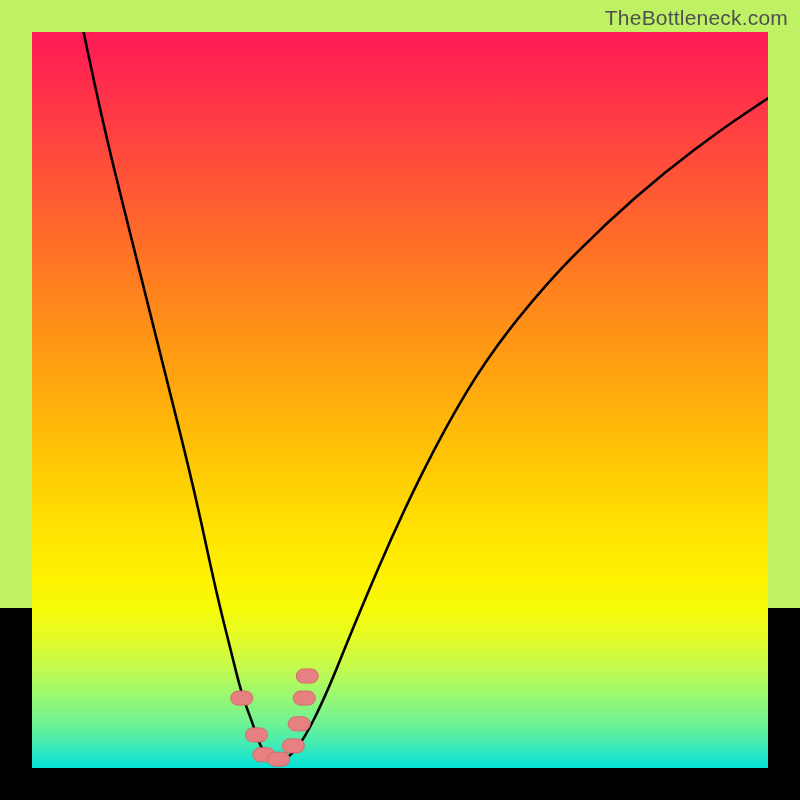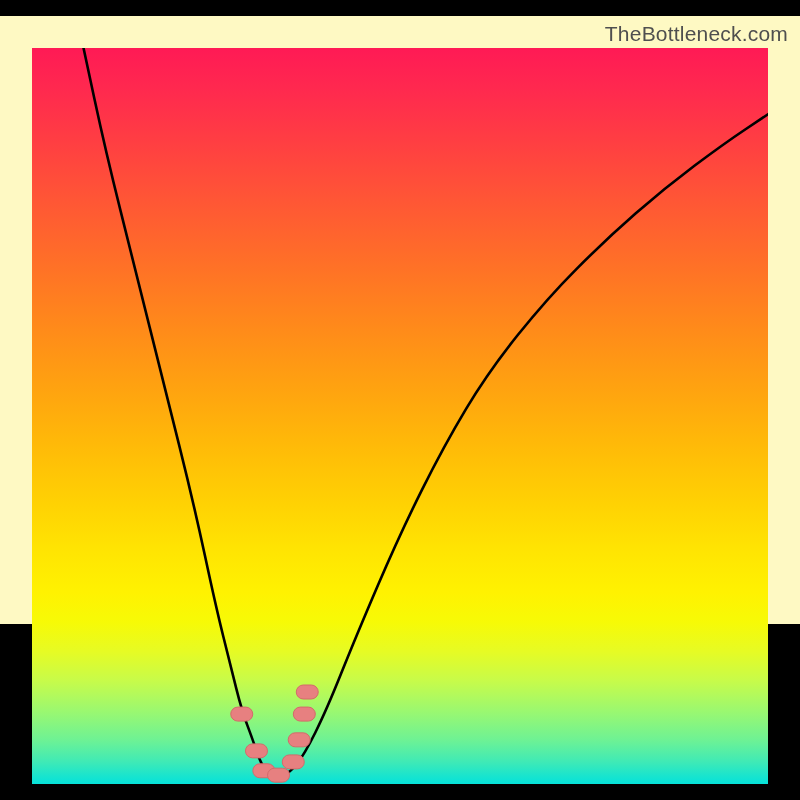--- a/index.html
+++ b/index.html
@@ -8,22 +8,21 @@
     width: 800px;
     height: 800px;
     overflow: hidden;
     background: #000;
     font-family: Arial, Helvetica, sans-serif;
   }
   .frame {
     position: absolute;
     left: 0; top: 0;
     width: 800px; height: 608px;
-    background: #fef9c3;
-    margin-top: 16px;
+    background: #bef264;
   }
   .plot {
     position: absolute;
     left: 32px;
     top: 32px;
     width: 736px;
     height: 736px;
     overflow: hidden;
   }
   

